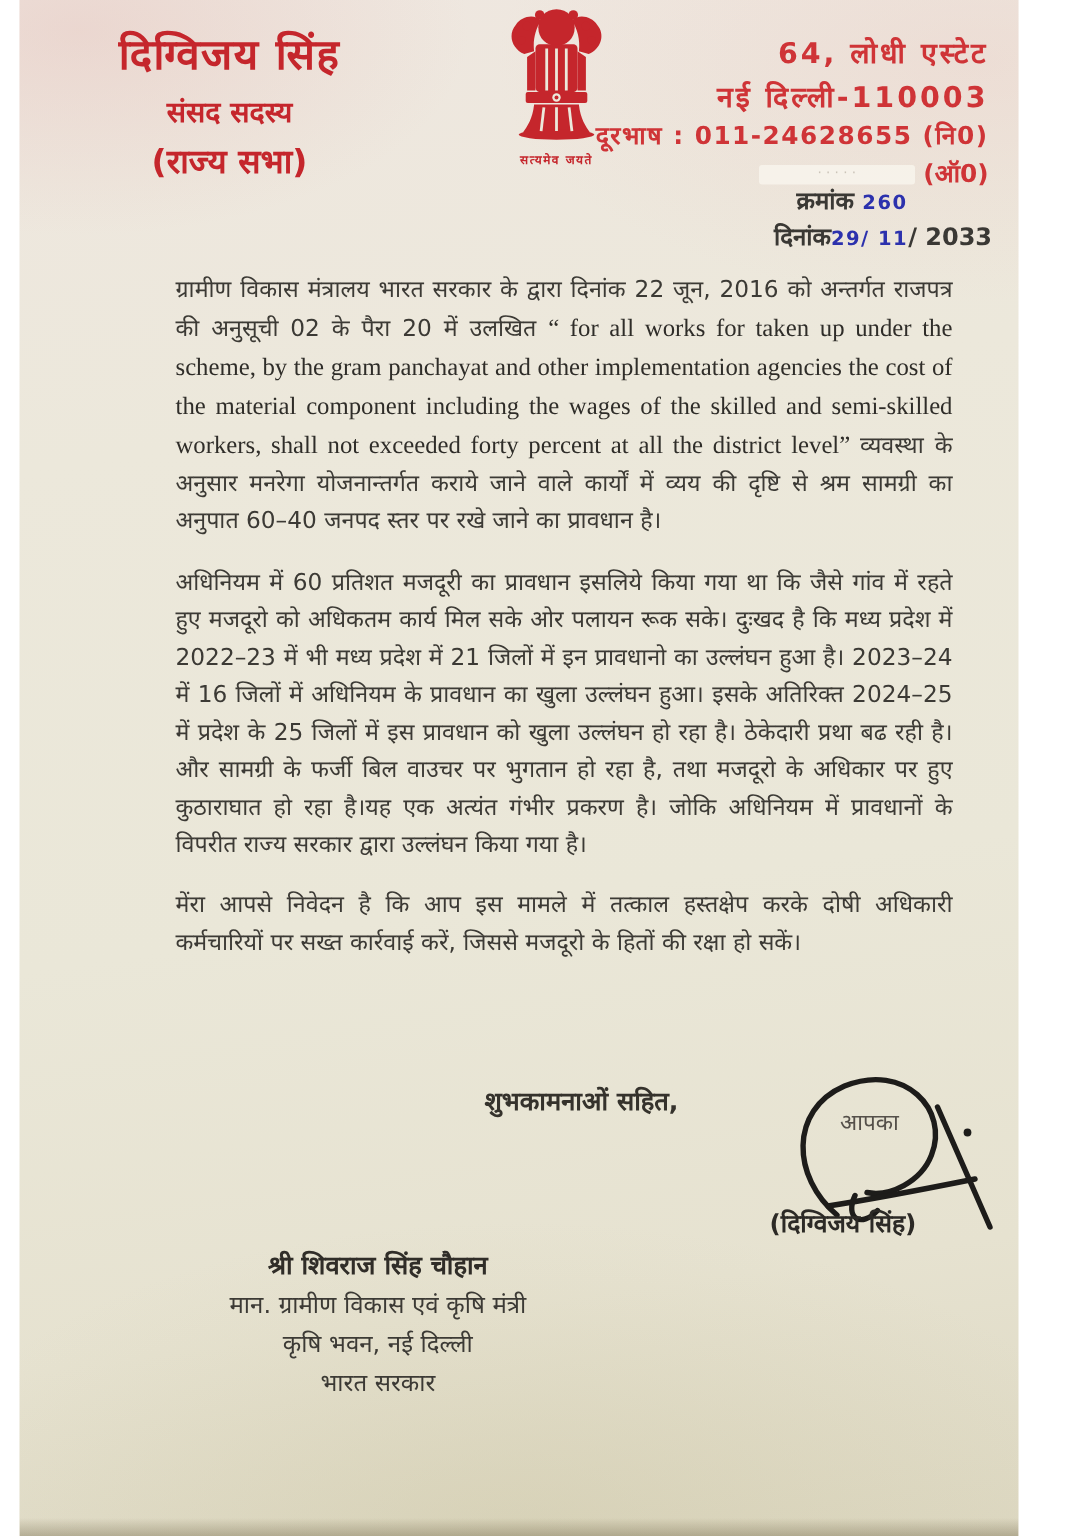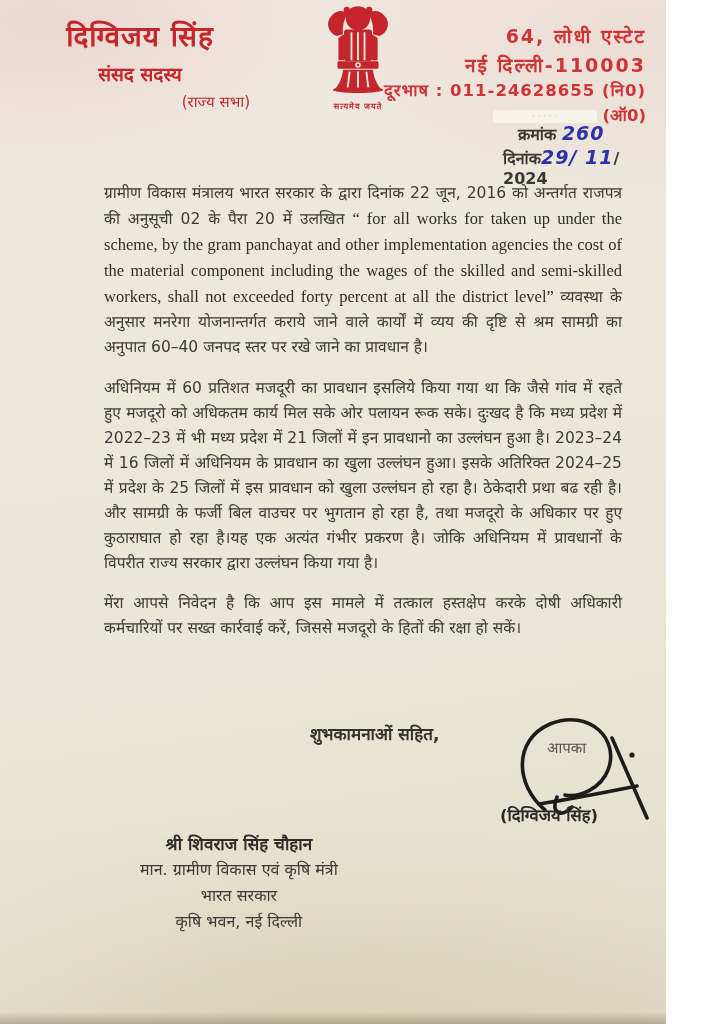--- a/index.html
+++ b/index.html
@@ -4,48 +4,49 @@
 <style>
   html,body{margin:0;padding:0;}
   .page{
     position:relative; width:666px; height:1024px; overflow:hidden;
     font-family:"DejaVu Sans", sans-serif;
     background:
       radial-gradient(ellipse 420px 220px at 6% 2%, rgba(228,188,182,0.38), transparent 62%),
       radial-gradient(ellipse 520px 260px at 96% 4%, rgba(233,198,192,0.30), transparent 62%),
       radial-gradient(ellipse 600px 300px at 50% 100%, rgba(190,182,140,0.25), transparent 70%),
       linear-gradient(172deg, #efe7e0 0%, #ece8db 28%, #eae7d8 58%, #e6e2d0 82%, #ddd8c2 100%);
+    margin-left: 13px;
   }
   .page::after{
     content:""; position:absolute; left:0; bottom:0; width:100%; height:12px;
     background:linear-gradient(to bottom, rgba(110,100,70,0), rgba(110,100,70,0.38));
     pointer-events:none;
   }
   
   .hdr-left{position:absolute; left:30px; top:16px; width:220px; text-align:center; color:#c5262c;}
   .hdr-left .name{font-size:28px; font-weight:bold; letter-spacing:1px;}
   .hdr-left .t2{font-size:19px; font-weight:bold; margin-top:7px;}
-  .hdr-left .t3{font-size:15px; font-weight:normal; margin-top:4px;text-align:right;}
+  .hdr-left .t3{font-size:22px; font-weight:bold; margin-top:4px;}
   .emblem-wrap{position:absolute; left:313px; top:4px; width:90px; text-align:center;}
   .emblem-motto{font-size:8px; color:#c5262c; font-weight:bold; margin-top:-2px; letter-spacing:1px;}
   .hdr-right{position:absolute; right:20px; top:22px; text-align:right; color:#cf3437; font-weight:bold; line-height:1.5;}
   .hdr-right .a1{font-size:19px; letter-spacing:2px;}
   .hdr-right .a2{font-size:19px; letter-spacing:2px;}
   .hdr-right .a3{font-size:16.5px; letter-spacing:1px;}
   .hdr-right .a4{font-size:16.5px;}
   .whiteout{
     display:inline-block; width:104px; height:13px; vertical-align:middle;
     background:rgba(248,245,236,0.85); border-radius:2px;
     color:rgba(150,140,125,0.45); font-size:9px; overflow:hidden; text-align:center; line-height:13px;
     font-weight:normal;
   }
   
   .serial-line{position:absolute; left:518px; top:122px; font-size:16px; color:#3a3834; font-weight:bold;}
   .date-line{position:absolute; left:503px; top:146px; font-size:16px; color:#3a3834; font-weight:bold;}
-  .hand-blue{color:#2c31ad; font-size:19px; font-style:italic; font-weight:bold; letter-spacing:1px;}
+  .hand-blue{color:#2c31ad; font-size:13px; font-weight:bold; letter-spacing:1px;}
   
   .body-block{position:absolute; left:104px; top:163px; width:518px; color:#3c3a35;}
   .salutation{font-size:17px; font-weight:bold; color:#333029;}
   .para{margin-top:13px; font-size:15.5px; line-height:25px; text-align:justify;}
   .para:first-of-type{margin-top:18px;}
   .eng{font-family:"Liberation Serif", serif; font-size:16.5px; color:#2f2d29;}
   .closing{position:absolute; left:310px; top:722px; font-size:17px; font-weight:bold; color:#35322c;}
   
   .sig-pre{position:absolute; left:547px; top:737px; font-size:15px; color:#55504a; z-index:1;}
   .sig-svg{position:absolute; left:495px; top:700px; z-index:2;}
@@ -110,21 +111,21 @@
     <div class="a2">नई दिल्ली-110003</div>
     <div class="a3">दूरभाष : 011-24628655 (नि0)</div>
     <div class="a4"><span class="whiteout">· · · · ·</span> <span>(ऑ0)</span></div>
   </div>
 
   <div class="serial-line">
     <span>क्रमांक</span>
     <span class="hand-blue">260</span>
   </div>
   <div class="date-line">
-    <span>दिनांक</span><span class="hand-blue">29/ 11</span><span>/ 2024</span>
+    <span>दिनांक</span><span class="hand-blue">29/ 11</span><span>/ 2033</span>
   </div>
 
   <div class="body-block">
     <p class="para"><span>ग्रामीण विकास मंत्रालय भारत सरकार के द्वारा दिनांक 22 जून, 2016 को अन्तर्गत राजपत्र की अनुसूची 02 के पैरा 20 में उलखित </span><span class="eng">“ for all works for taken up under the scheme, by the gram panchayat and other implementation agencies the cost of the material component including the wages of the skilled and semi-skilled workers, shall not exceeded forty percent at all the district level” </span><span>व्यवस्था के अनुसार मनरेगा योजनान्तर्गत कराये जाने वाले कार्यों में व्यय की दृष्टि से श्रम सामग्री का अनुपात 60–40 जनपद स्तर पर रखे जाने का प्रावधान है।</span></p>
     <p class="para">अधिनियम में 60 प्रतिशत मजदूरी का प्रावधान इसलिये किया गया था कि जैसे गांव में रहते हुए मजदूरो को अधिकतम कार्य मिल सके ओर पलायन रूक सके। दुःखद है कि मध्य प्रदेश में 2022–23 में भी मध्य प्रदेश में 21 जिलों में इन प्रावधानो का उल्लंघन हुआ है। 2023–24 में 16 जिलों में अधिनियम के प्रावधान का खुला उल्लंघन हुआ। इसके अतिरिक्त 2024–25 में प्रदेश के 25 जिलों में इस प्रावधान को खुला उल्लंघन हो रहा है। ठेकेदारी प्रथा बढ रही है। और सामग्री के फर्जी बिल वाउचर पर भुगतान हो रहा है, तथा मजदूरो के अधिकार पर हुए कुठाराघात हो रहा है।यह एक अत्यंत गंभीर प्रकरण है। जोकि अधिनियम में प्रावधानों के विपरीत राज्य सरकार द्वारा उल्लंघन किया गया है।</p>
     <p class="para">मेंरा आपसे निवेदन है कि आप इस मामले में तत्काल हस्तक्षेप करके दोषी अधिकारी कर्मचारियों पर सख्त कार्रवाई करें, जिससे मजदूरो के हितों की रक्षा हो सकें।</p>
   </div>
 
   <div class="closing">शुभकामनाओं सहित,</div>
 
@@ -136,17 +137,17 @@
       <path d="M62 97 C55 112 66 119 77 107"></path>
       <path d="M117 38 L152 118"></path>
     </g>
     <circle cx="137" cy="55" r="2.6" fill="#1d1c1a"></circle>
   </svg>
   <div class="sig-name">(दिग्विजय सिंह)</div>
 
   <div class="addressee">
     <div class="nm">श्री शिवराज सिंह चौहान</div>
     <div class="ln">मान. ग्रामीण विकास एवं कृषि मंत्री</div>
+    <div class="ln">कृषि भवन, नई दिल्ली</div>
     <div class="ln">भारत सरकार</div>
-    <div class="ln">कृषि भवन, नई दिल्ली</div>
   </div>
 
 </div>
 
 </body></html>

